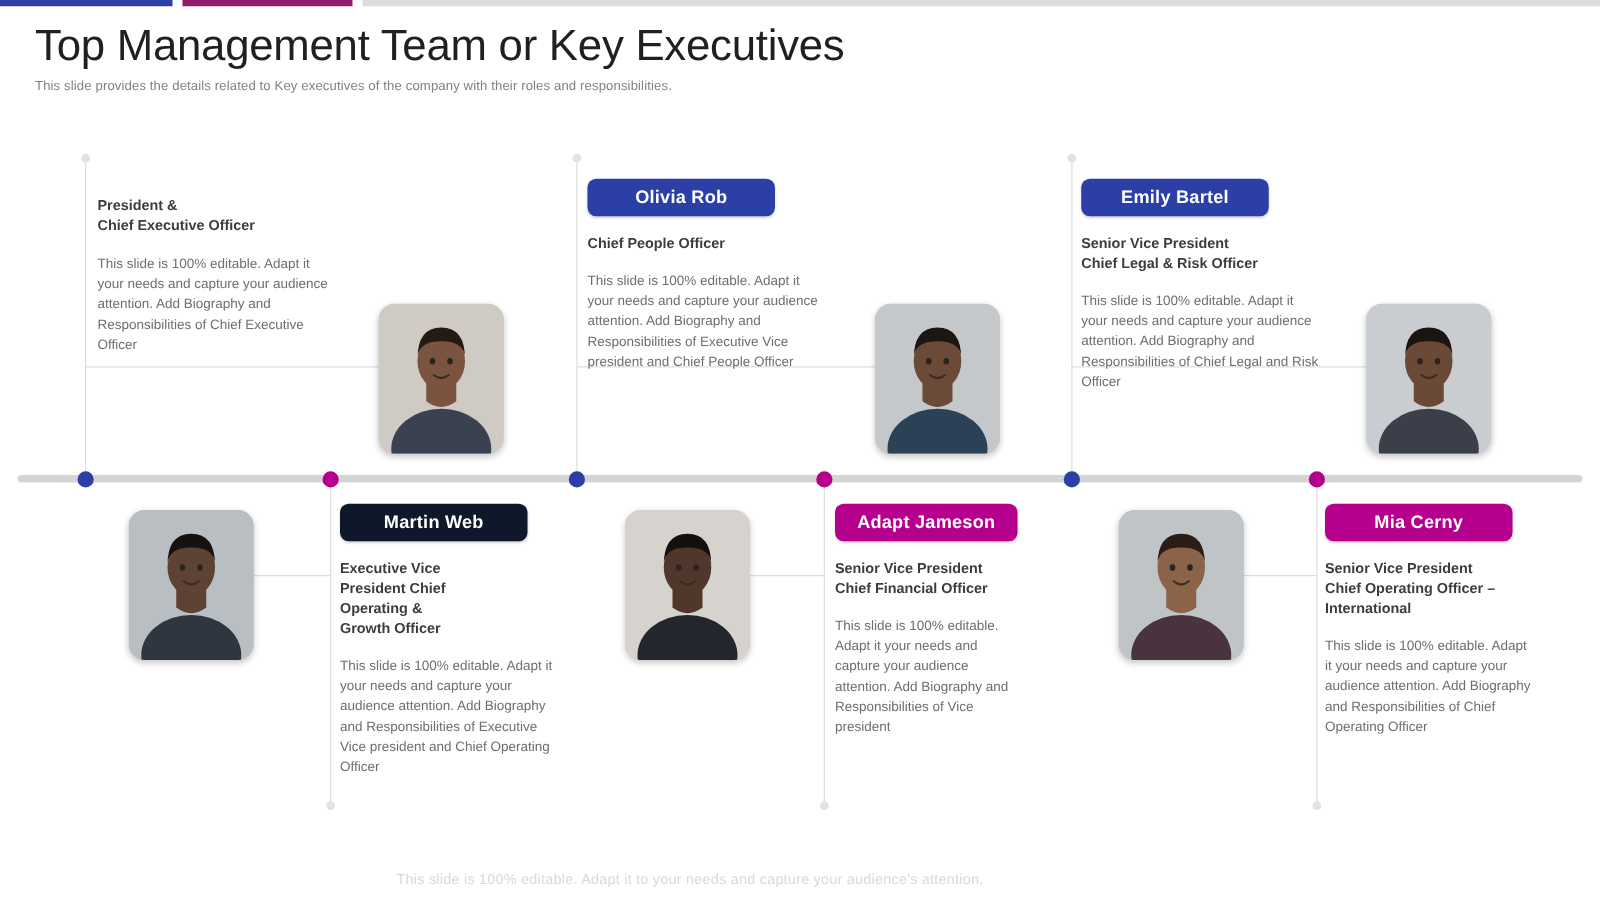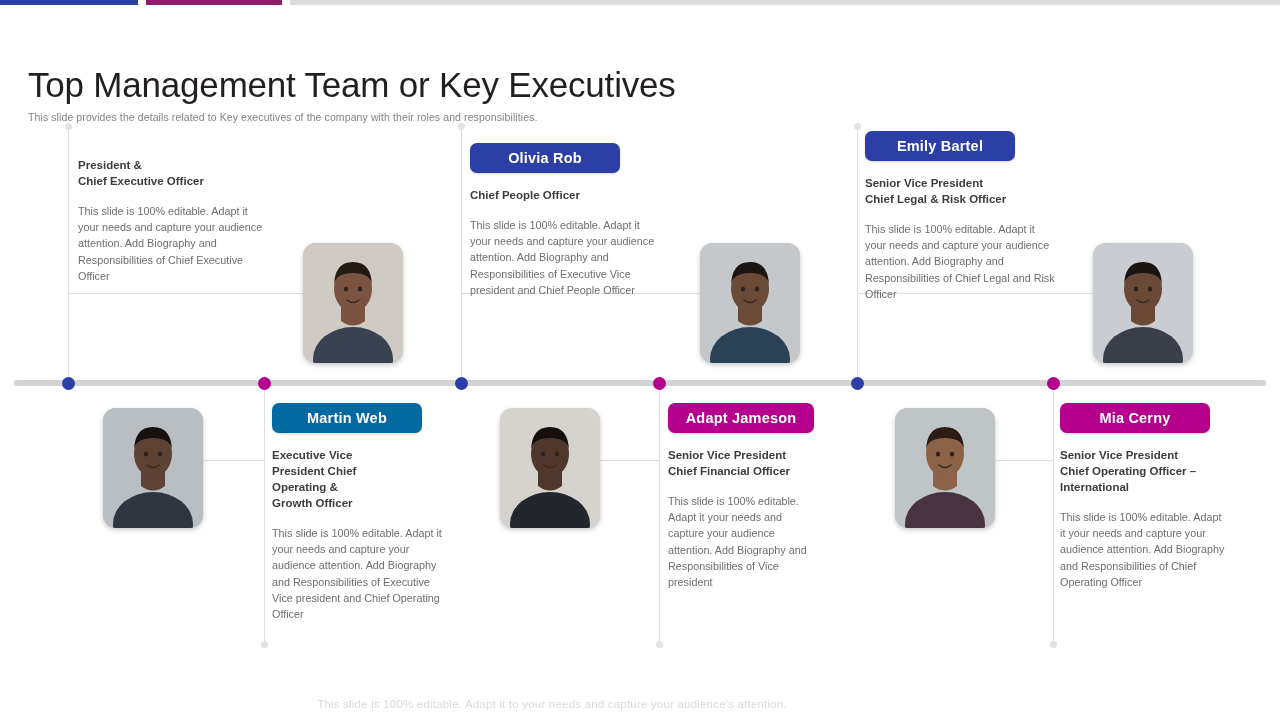--- a/index.html
+++ b/index.html
@@ -14,21 +14,21 @@
   #topbar{position:absolute;left:0;top:0;width:1280px;height:5px;}
   #topbar .seg{position:absolute;top:0;height:5px;}
   #topbar .seg.blue   {left:0px;   width:138px;}
   #topbar .seg.magenta{left:146px; width:136px;}
   #topbar .seg.grey   {left:290px; width:990px;}
 
   
   #header{position:absolute;left:28px;top:16px;width:1230px;}
   #title{
     font-size:35px;font-weight:400;color:#231f20;
-    letter-spacing:-0.2px;line-height:42px;white-space:nowrap;margin-top:48px;
+    letter-spacing:-0.2px;line-height:42px;white-space:nowrap;
   }
   #subtitle{
     margin-top:4px;font-size:10.5px;color:#808285;
     letter-spacing:0.1px;line-height:14px;
   }
 
   
   #axis{
     position:absolute;left:14px;top:380px;width:1252px;height:6px;
     background:#d4d4d6;border-radius:3px;
@@ -156,21 +156,21 @@
         <rect x="0" y="0" width="100" height="62" fill="#b9bec2" opacity="0.65"></rect>
         <ellipse cx="50" cy="116" rx="40" ry="32" fill="#2f3640"></ellipse>
         <path d="M38 62 h24 v16 q-12 9 -24 0 z" fill="#5e4233"></path>
         <ellipse cx="50" cy="46" rx="19" ry="23" fill="#5e4233"></ellipse>
         <path d="M31 44 q0 -25 19 -25 q19 0 19 25 q0 -14 -19 -14 q-19 0 -19 14 z" fill="#171210"></path>
         <ellipse cx="43" cy="46" rx="2.2" ry="2.6" fill="#2b2320"></ellipse>
         <ellipse cx="57" cy="46" rx="2.2" ry="2.6" fill="#2b2320"></ellipse>
         <path d="M44 57 q6 5 12 0" stroke="#3a2a24" stroke-width="1.6" fill="none" stroke-linecap="round"></path>
       </svg>
     </div>
-    <div class="card" style="left: 272px; top: 403px;"><div class="badge magenta" style="background: #0369a1;">Martin Web</div><div class="role" style="color: rgb(60, 60, 60);">Executive Vice
+    <div class="card" style="left: 272px; top: 403px;"><div class="badge magenta" style="background: #0f172a;">Martin Web</div><div class="role" style="color: rgb(60, 60, 60);">Executive Vice
 President Chief
 Operating &amp;
 Growth Officer</div><div class="desc" style="color: rgb(109, 110, 113); width: 172px;">This slide is 100% editable. Adapt it your needs and capture your audience attention. Add Biography and Responsibilities of Executive Vice president and Chief Operating Officer</div></div>
     <div class="node blue" style="left: 455px; top: 377px; background: rgb(43, 63, 166);"></div>
     <div class="photo" style="left: 700px; top: 243px;">
       <svg viewBox="0 0 100 120" preserveAspectRatio="xMidYMid slice">
         <rect x="0" y="0" width="100" height="120" fill="#c4c8cb"></rect>
         <rect x="0" y="0" width="100" height="62" fill="#c4c8cb" opacity="0.65"></rect>
         <ellipse cx="50" cy="116" rx="40" ry="32" fill="#2b4256"></ellipse>
         <path d="M38 62 h24 v16 q-12 9 -24 0 z" fill="#6b4a38"></path>
@@ -205,21 +205,21 @@
         <rect x="0" y="0" width="100" height="62" fill="#c9ccd0" opacity="0.65"></rect>
         <ellipse cx="50" cy="116" rx="40" ry="32" fill="#3b3f4a"></ellipse>
         <path d="M38 62 h24 v16 q-12 9 -24 0 z" fill="#6a4a37"></path>
         <ellipse cx="50" cy="46" rx="19" ry="23" fill="#6a4a37"></ellipse>
         <path d="M31 44 q0 -25 19 -25 q19 0 19 25 q0 -14 -19 -14 q-19 0 -19 14 z" fill="#1c1410"></path>
         <ellipse cx="43" cy="46" rx="2.2" ry="2.6" fill="#2b2320"></ellipse>
         <ellipse cx="57" cy="46" rx="2.2" ry="2.6" fill="#2b2320"></ellipse>
         <path d="M44 57 q6 5 12 0" stroke="#3a2a24" stroke-width="1.6" fill="none" stroke-linecap="round"></path>
       </svg>
     </div>
-    <div class="card" style="left: 865px; top: 131px;"><div class="badge blue" style="background: rgb(43, 63, 166);">Emily Bartel</div><div class="role" style="color: rgb(60, 60, 60);">Senior Vice President
+    <div class="card" style="left: 865px; top: 143px;"><div class="badge blue" style="background: rgb(43, 63, 166);">Emily Bartel</div><div class="role" style="color: rgb(60, 60, 60);">Senior Vice President
 Chief Legal &amp; Risk Officer</div><div class="desc" style="color: rgb(109, 110, 113);">This slide is 100% editable. Adapt it your needs and capture your audience attention. Add Biography and Responsibilities of Chief Legal and Risk Officer</div></div>
     <div class="node magenta" style="left: 1047px; top: 377px; background: rgb(181, 0, 142);"></div>
     <div class="photo" style="left: 895px; top: 408px;">
       <svg viewBox="0 0 100 120" preserveAspectRatio="xMidYMid slice">
         <rect x="0" y="0" width="100" height="120" fill="#bfc4c7"></rect>
         <rect x="0" y="0" width="100" height="62" fill="#bfc4c7" opacity="0.65"></rect>
         <ellipse cx="50" cy="116" rx="40" ry="32" fill="#4a3340"></ellipse>
         <path d="M38 62 h24 v16 q-12 9 -24 0 z" fill="#8a6348"></path>
         <ellipse cx="50" cy="46" rx="19" ry="23" fill="#8a6348"></ellipse>
         <path d="M31 44 q0 -25 19 -25 q19 0 19 25 q0 -14 -19 -14 q-19 0 -19 14 z" fill="#2b1d15"></path>

